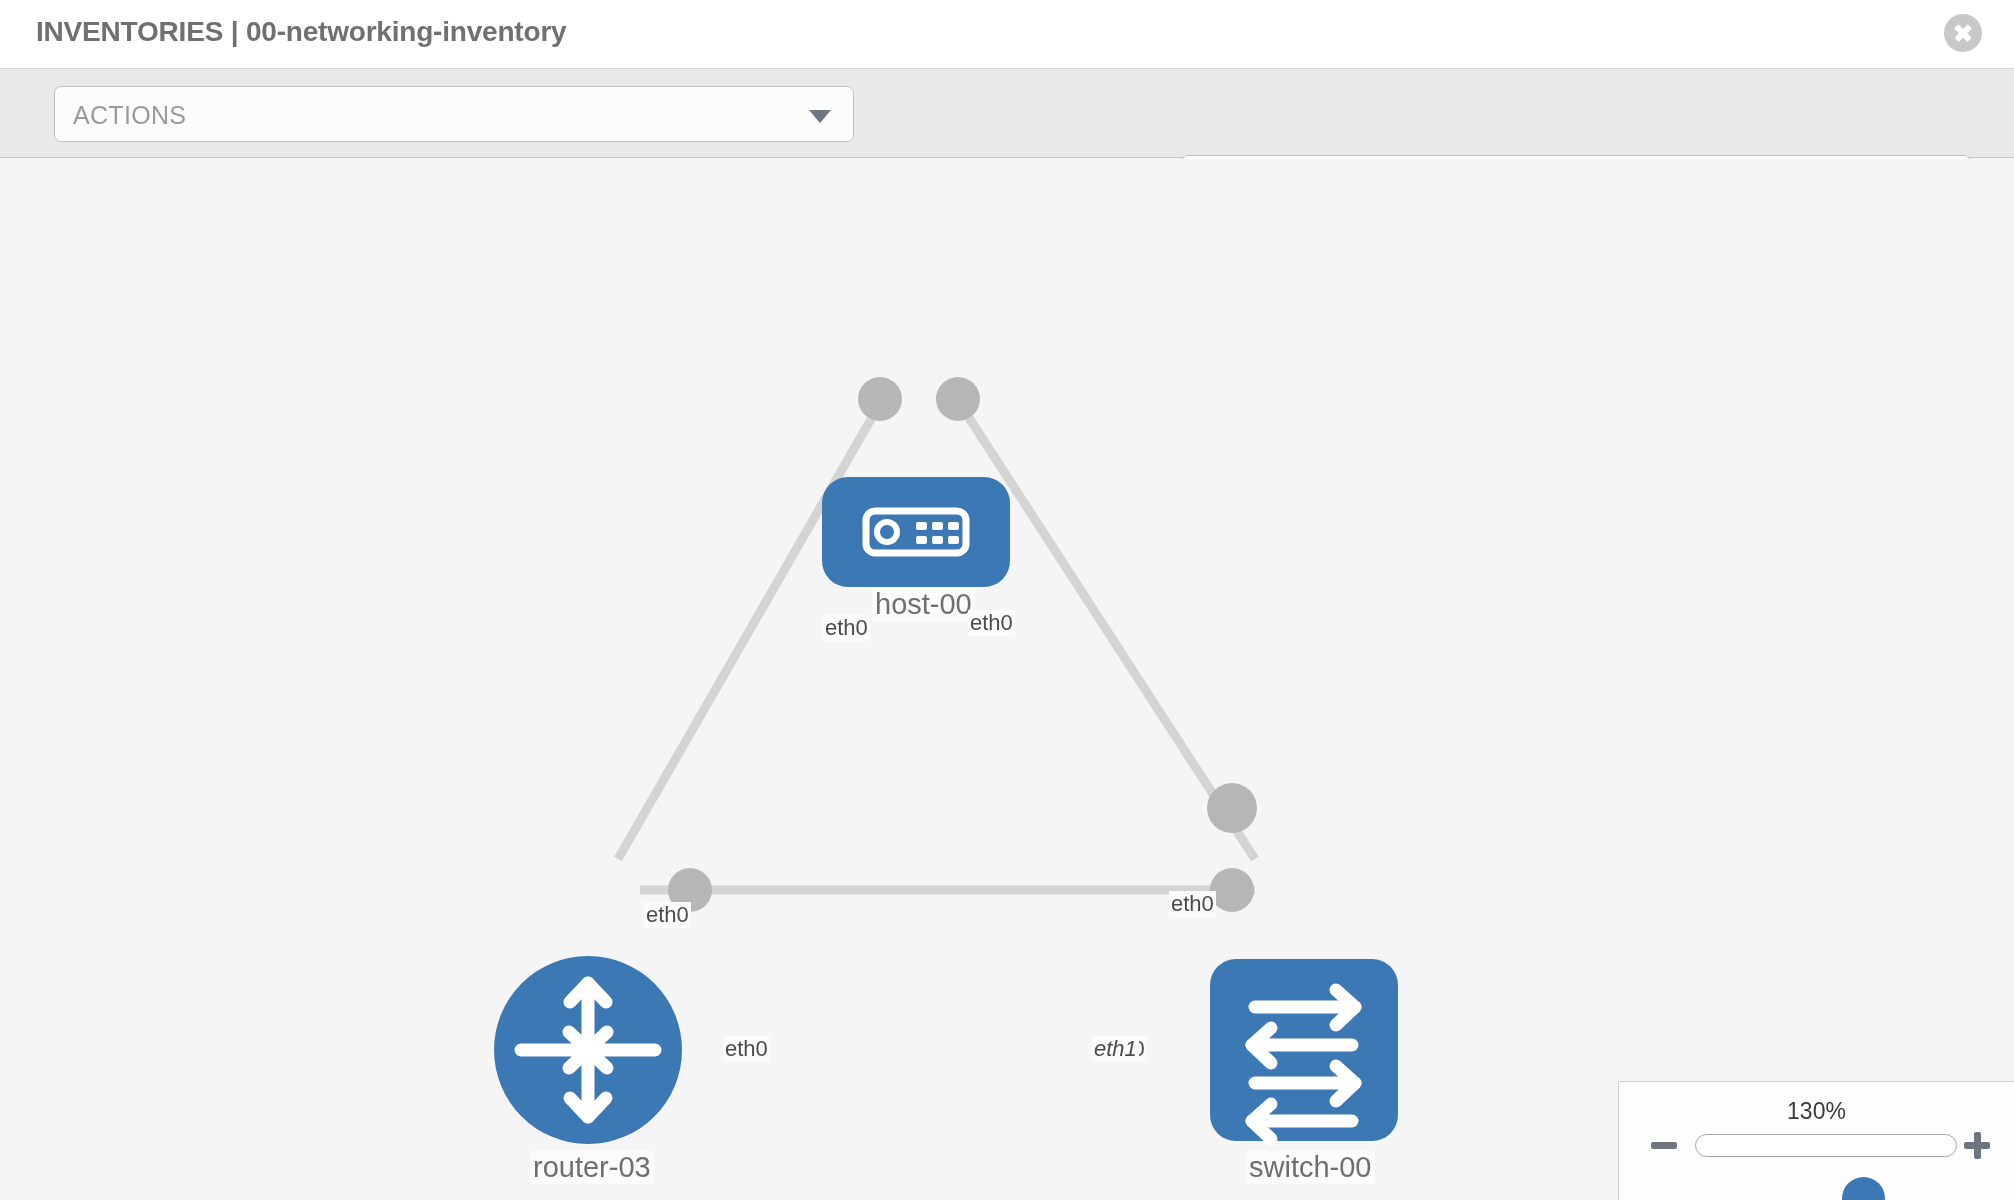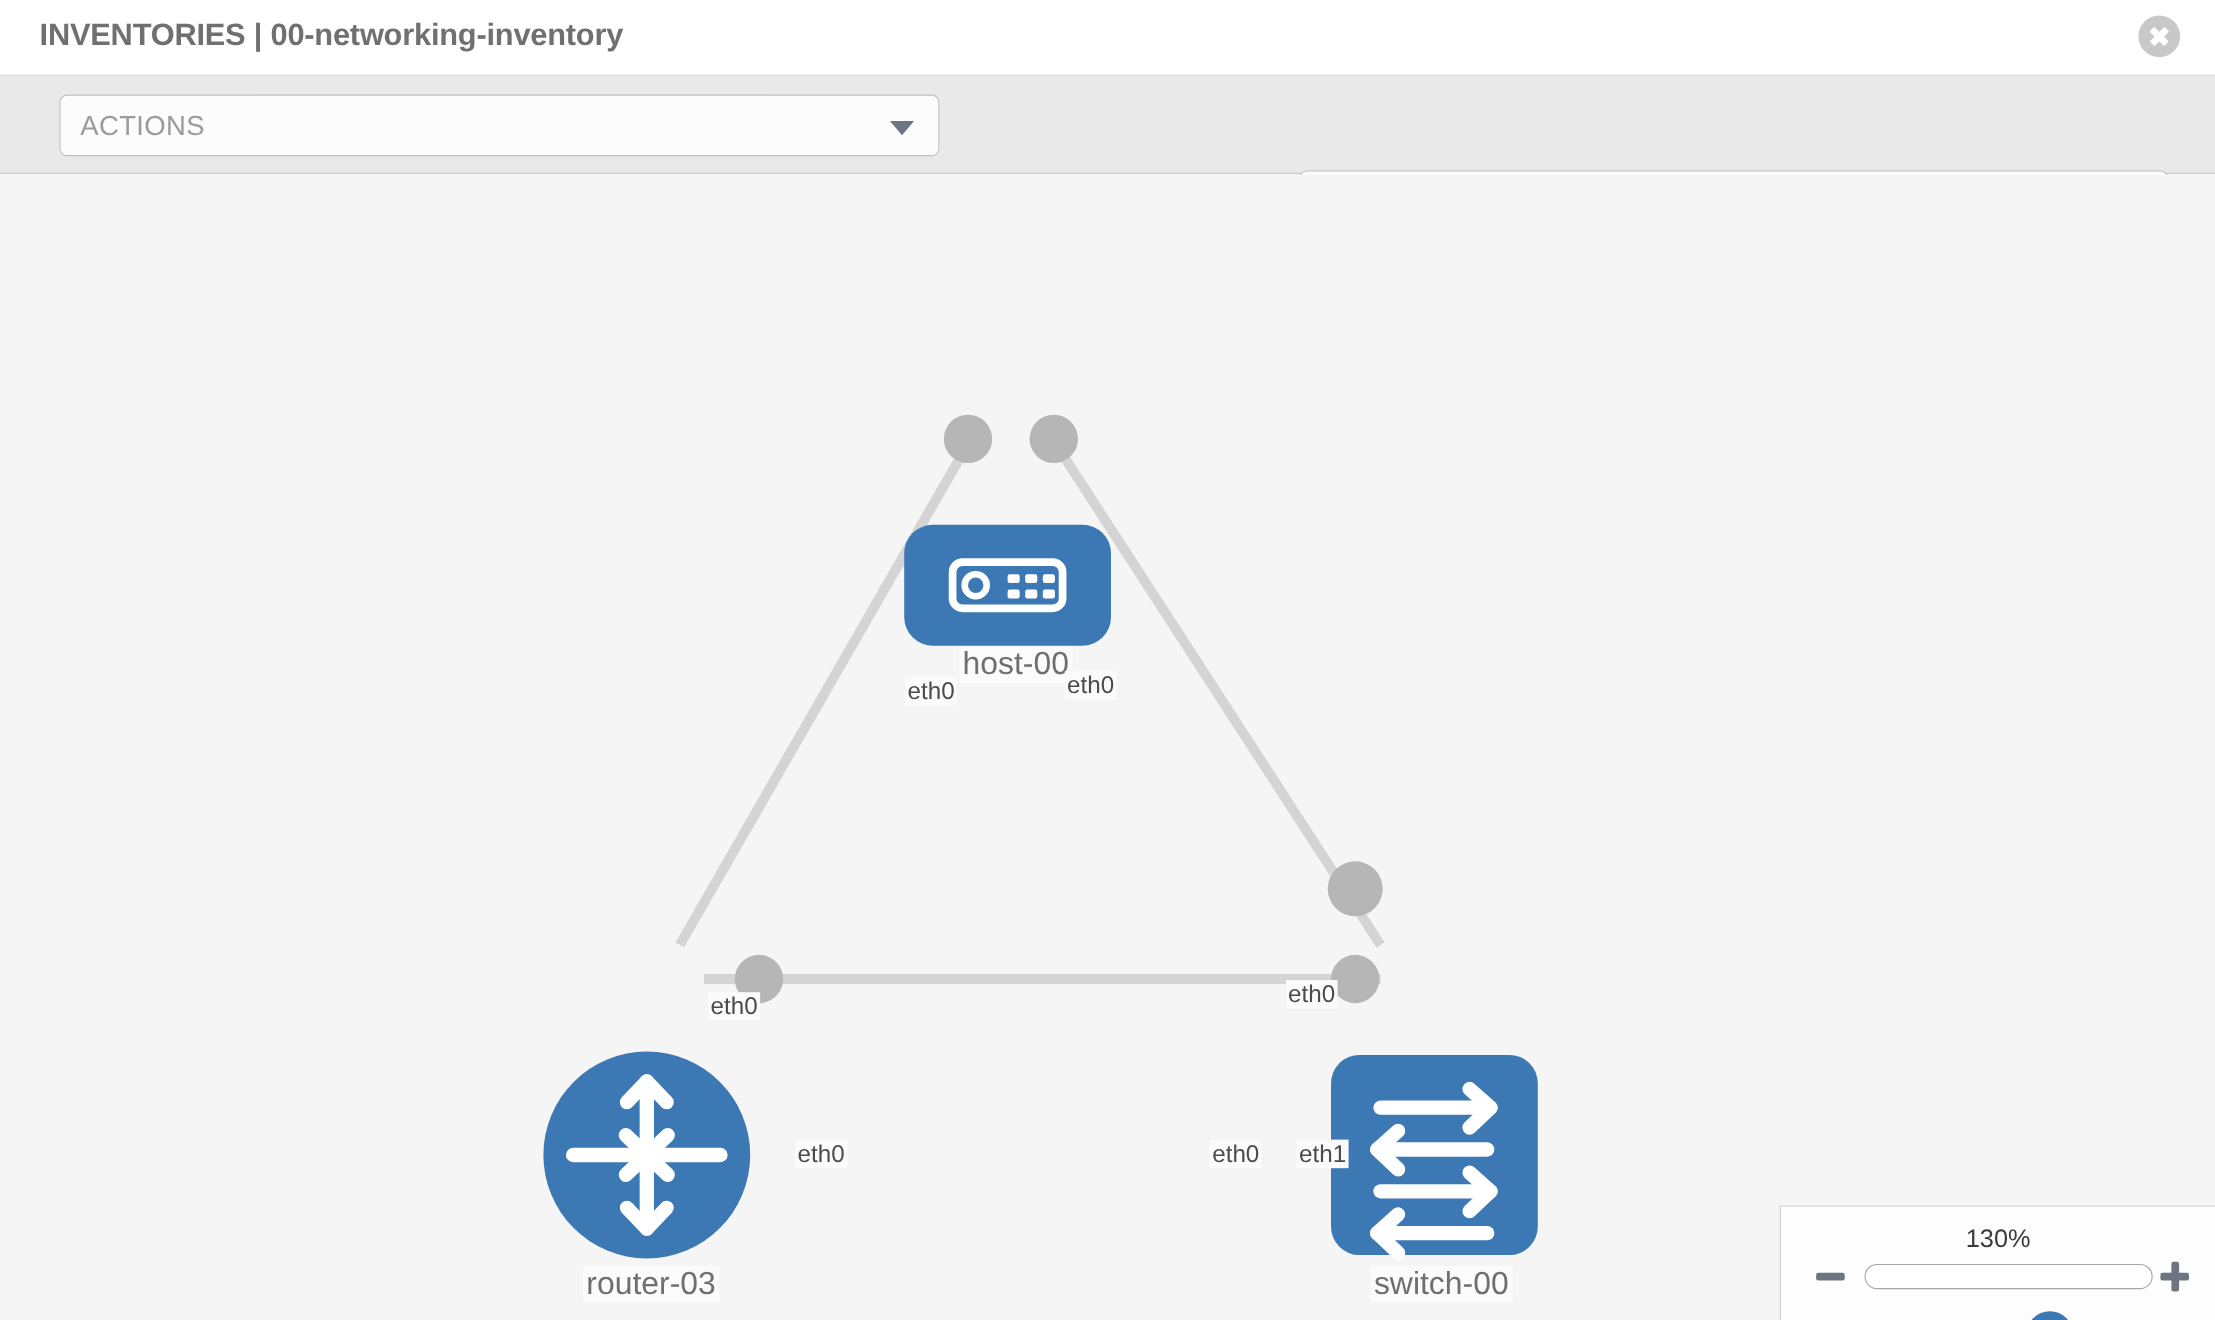--- a/index.html
+++ b/index.html
@@ -92,21 +92,21 @@
     position: absolute; background: #fbfbfb; color: #6f6f6f;
     font-size: 29px; white-space: nowrap; padding: 0 3px; text-align: center;
   }
   .edge-label {
     position: absolute; background: #fbfbfb; color: #4b4b4b;
     font-size: 22px; white-space: nowrap; padding: 0 2px; margin-top: 11px;
   }
 
   
   .zoom-panel {
-    position: absolute; right: 0; bottom: 0; width: 396px; height: 104px;
+    position: absolute; right: 0; bottom: 0; width: 396px; height: 119px;
     background: #fdfdfd; border-left: 1px solid #cfcfcf; border-top: 1px solid #cfcfcf;
   }
   .zoom-value {
     position: absolute; left: 0; right: 0; top: 16px; text-align: center;
     font-size: 23px; color: #3a3a3a;
   }
   .zoom-minus, .zoom-plus {
     position: absolute; top: 48px; cursor: pointer;
     width: 30px; height: 30px;
   }
@@ -252,21 +252,21 @@
 
     <div class="edge-label" style="left:823px; top:445px;">eth0</div>
     <div class="edge-label" style="left:968px; top:440px;">eth0</div>
 
     <div class="edge-label" style="left:644px; top:732px;">eth0</div>
     <div class="edge-label" style="left:1169px; top:721px;">eth0</div>
 
     <div class="edge-label" style="left:723px; top:866px;">eth0</div>
 
     <div class="edge-label" style="left:1100px; top:866px;">eth0</div>
-    <div class="edge-label" style="left:1179px; top:866px;">eth1</div>
+    <div class="edge-label" style="left:1092px; top:866px;font-style:italic;">eth1</div>
 
     <div class="zoom-panel">
       <div class="zoom-value">130%</div>
       <div class="zoom-minus"></div>
       <div class="zoom-track">
         <div class="zoom-thumb"></div>
       </div>
       <div class="zoom-plus"></div>
     </div>
 

